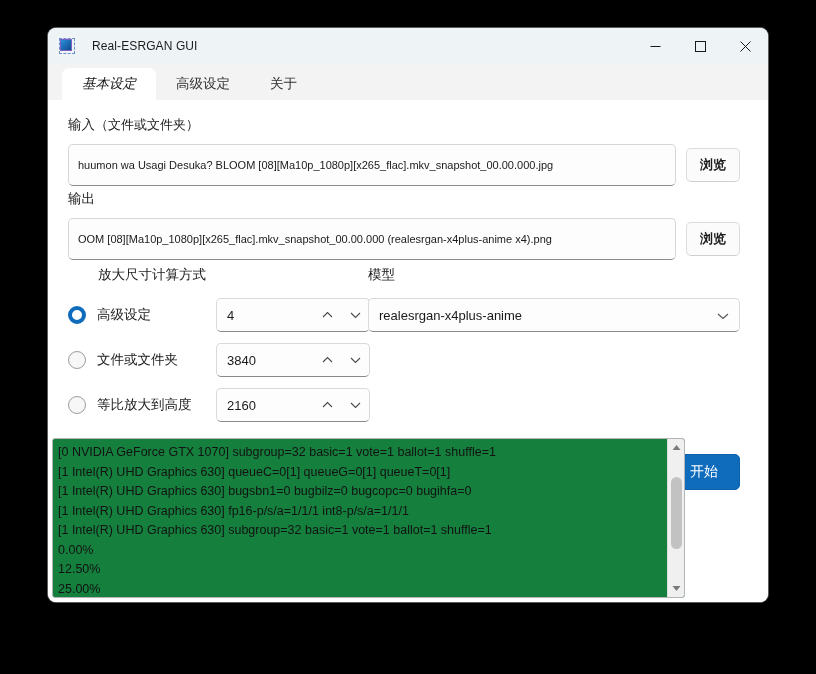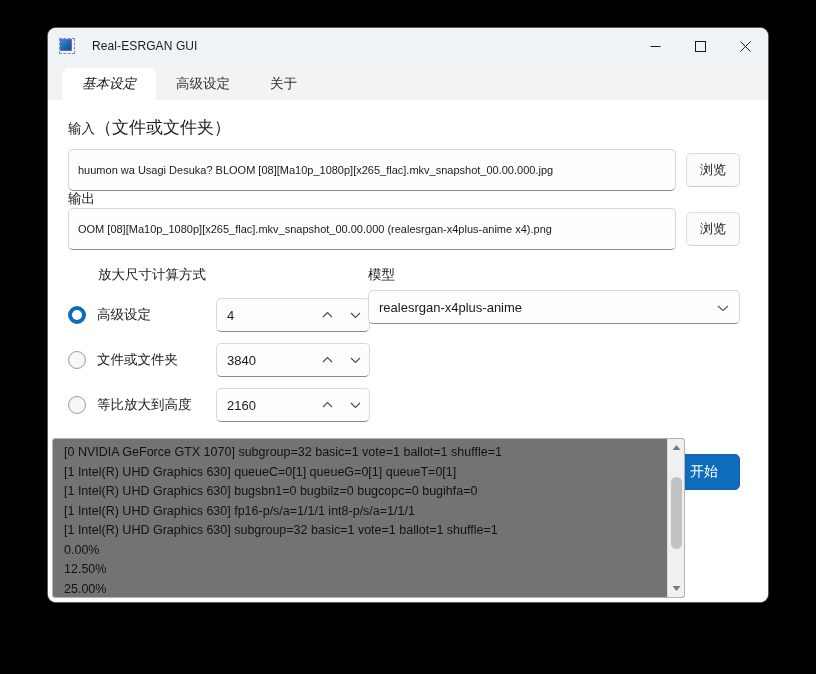--- a/index.html
+++ b/index.html
@@ -90,21 +90,21 @@
     position: relative;
     height: 502px;
     background: #ffffff;
     padding: 0;
   }
 
   .field-label {
     font-size: 13.5px;
     color: #1c1c1c;
   }
-  .field-label .sub { font-size: 17px; }
+  .field-label .sub { font-size: 13px; }
 
   .row-path {
     display: flex;
     align-items: center;
     gap: 10px;
   }
   .textbox {
     height: 42px;
     flex: 1;
     background: #fdfdfd;
@@ -120,20 +120,21 @@
   }
   .browse-btn {
     width: 54px; height: 34px;
     background: #fbfbfb;
     border: 1px solid #dcdcdc;
     border-bottom-color: #cfcfcf;
     border-radius: 5px;
     display: flex; align-items: center; justify-content: center;
     font-size: 13px;
     color: #1c1c1c;
+    font-weight: bold;
   }
 
   
   .spinner {
     width: 154px; height: 34px;
     background: #fdfdfd;
     border: 1px solid #d9d9d9;
     border-bottom: 1px solid #8a8a8a;
     border-radius: 5px;
     display: flex; align-items: center;
@@ -197,26 +198,25 @@
     color: #ffffff;
     font-size: 14px;
     display: flex; align-items: center; justify-content: center;
   }
 
   
   #log-panel {
     position: absolute;
     left: 4px; bottom: 4px;
     width: 633px; height: 160px;
-    background: #737373;
+    background: #15803d;
     border: 1px solid #b4b4b4;
     border-radius: 3px;
     display: flex;
     overflow: hidden;
-    padding-left: 6px;
   }
   #log-lines {
     flex: 1;
     padding: 4px 4px 0 5px;
     overflow: hidden;
   }
   .log-line {
     font-family: "Liberation Sans", "DejaVu Sans", sans-serif;
     font-size: 12.5px;
     line-height: 19.5px;
@@ -301,21 +301,21 @@
         <div class="browse-btn">
           <span>浏览</span>
         </div>
       </div>
     </div>
 
     <div style="position:absolute; left:20px; top:90px; width:672px;">
       <div class="field-label">
         <span>输出</span>
       </div>
-      <div class="row-path" style="">
+      <div class="row-path" style="margin-top:10px;">
         <div class="textbox">
           <span>OOM [08][Ma10p_1080p][x265_flac].mkv_snapshot_00.00.000 (realesrgan-x4plus-anime x4).png</span>
         </div>
         <div class="browse-btn">
           <span>浏览</span>
         </div>
       </div>
     </div>
 
     <div style="position:absolute; left:20px; top:166px; width:320px;">
@@ -370,21 +370,21 @@
           <span class="spin-btn">
             <svg width="11" height="8" viewBox="0 0 11 8">
                 <polyline points="1,2 5.5,6.5 10,2" fill="none" stroke="currentColor" stroke-width="1.1"></polyline>
               </svg>
           </span>
         </div>
       </div>
     </div>
 
     <div style="position:absolute; left:320px; top:166px; width:372px;">
-      <div class="field-label" style="margin-bottom:6px;">模型</div>
+      <div class="field-label" style="margin-bottom:14px;">模型</div>
       <div class="combo">
         <span class="cv">realesrgan-x4plus-anime</span>
         <span style="color:#555;">
           <svg width="12" height="8" viewBox="0 0 12 8">
               <polyline points="1,2 6,6.5 11,2" fill="none" stroke="currentColor" stroke-width="1.1"></polyline>
             </svg>
         </span>
       </div>
     </div>
 

